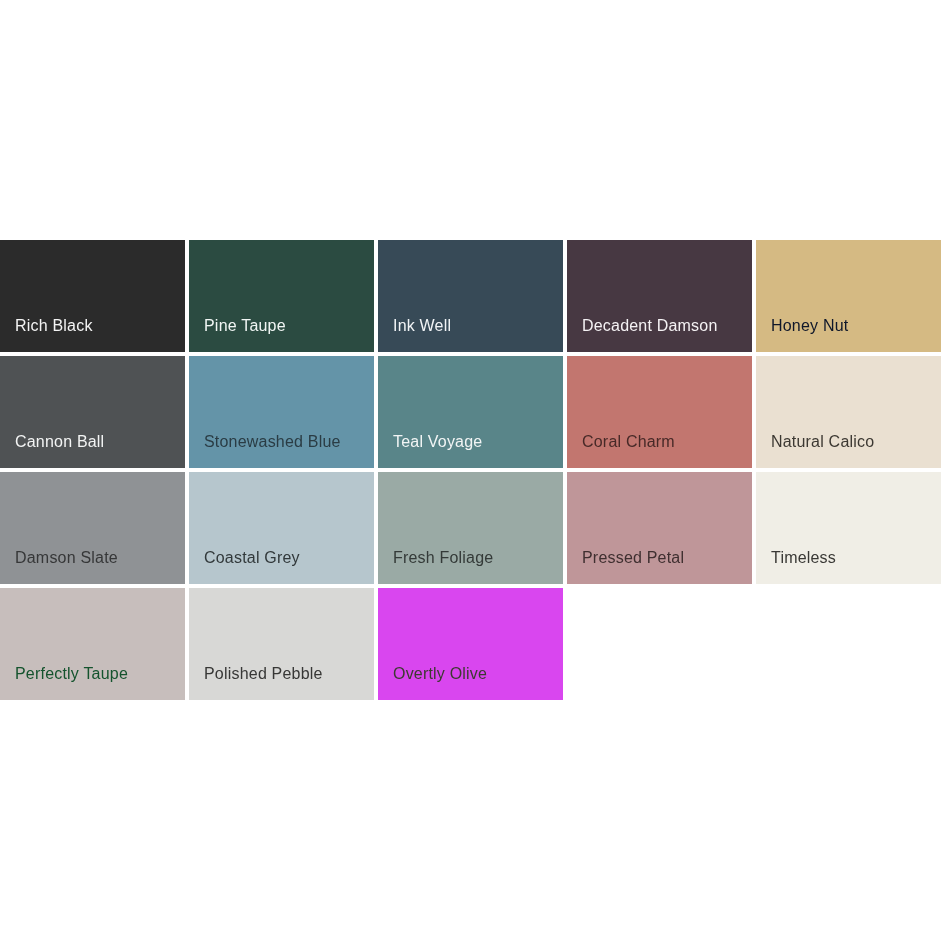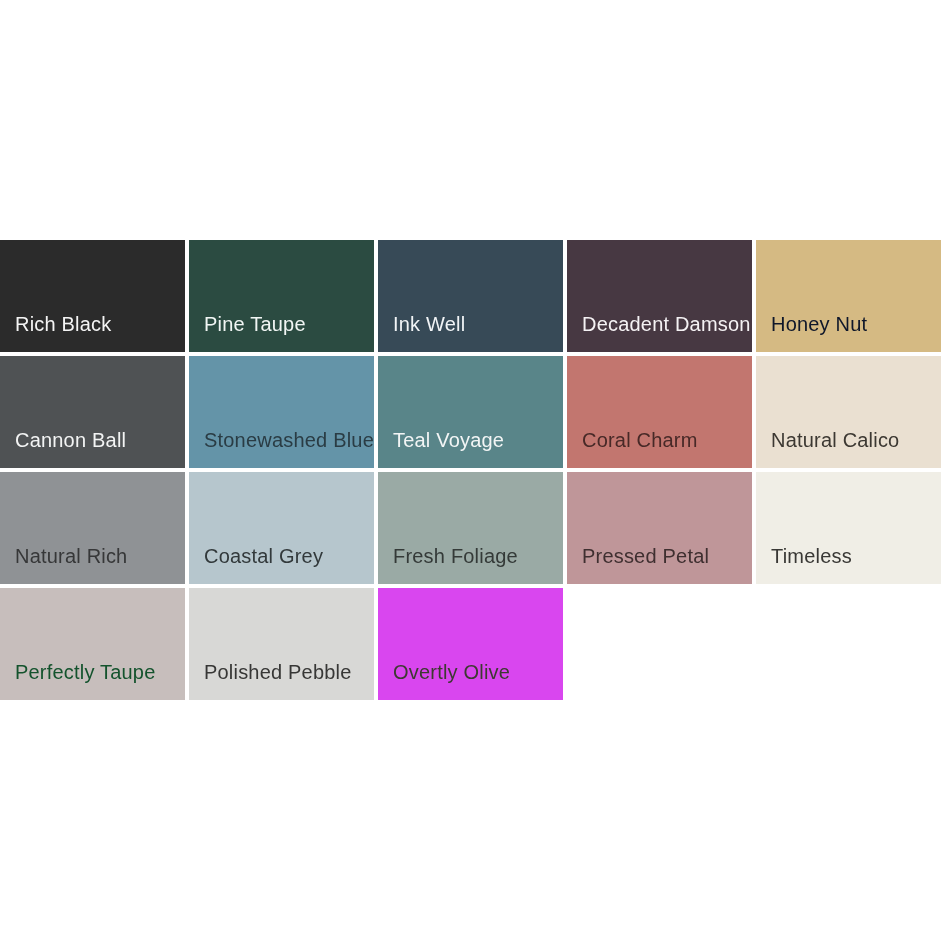--- a/index.html
+++ b/index.html
@@ -20,21 +20,21 @@
     position:relative;
     height:111.8px;
     box-sizing:border-box;
     overflow:hidden;
   }
   .swatch-label{
     will-change:transform;
     position:absolute;
     left:14.6px;
     bottom:18px;
-    font-size:20px;
+    font-size:16px;
     line-height:1;
     letter-spacing:0.2px;
     white-space:nowrap;
   }
 </style>
 </head>
 <body>
 
 <div class="page">
   <div class="swatch-grid">
@@ -62,21 +62,21 @@
     <div class="swatch" style="background-color: rgb(89, 133, 137);">
       <span class="swatch-label" style="color: rgb(242, 245, 245); margin-top: 23px;">Teal Voyage</span>
     </div>
     <div class="swatch" style="background-color: rgb(194, 118, 111);">
       <span class="swatch-label" style="color: rgb(71, 41, 39);">Coral Charm</span>
     </div>
     <div class="swatch" style="background-color: rgb(234, 224, 209);">
       <span class="swatch-label" style="color: rgb(60, 56, 50);">Natural Calico</span>
     </div>
     <div class="swatch" style="background-color: rgb(143, 146, 149);">
-      <span class="swatch-label" style="color: rgb(54, 55, 56);">Natural Rich</span>
+      <span class="swatch-label" style="color: rgb(54, 55, 56);">Damson Slate</span>
     </div>
     <div class="swatch" style="background-color: rgb(182, 198, 205);">
       <span class="swatch-label" style="color: rgb(50, 57, 59);">Coastal Grey</span>
     </div>
     <div class="swatch" style="background-color: rgb(154, 170, 165);">
       <span class="swatch-label" style="color: rgb(52, 58, 56);">Fresh Foliage</span>
     </div>
     <div class="swatch" style="background-color: rgb(191, 150, 153);">
       <span class="swatch-label" style="color: rgb(63, 47, 48);">Pressed Petal</span>
     </div>

